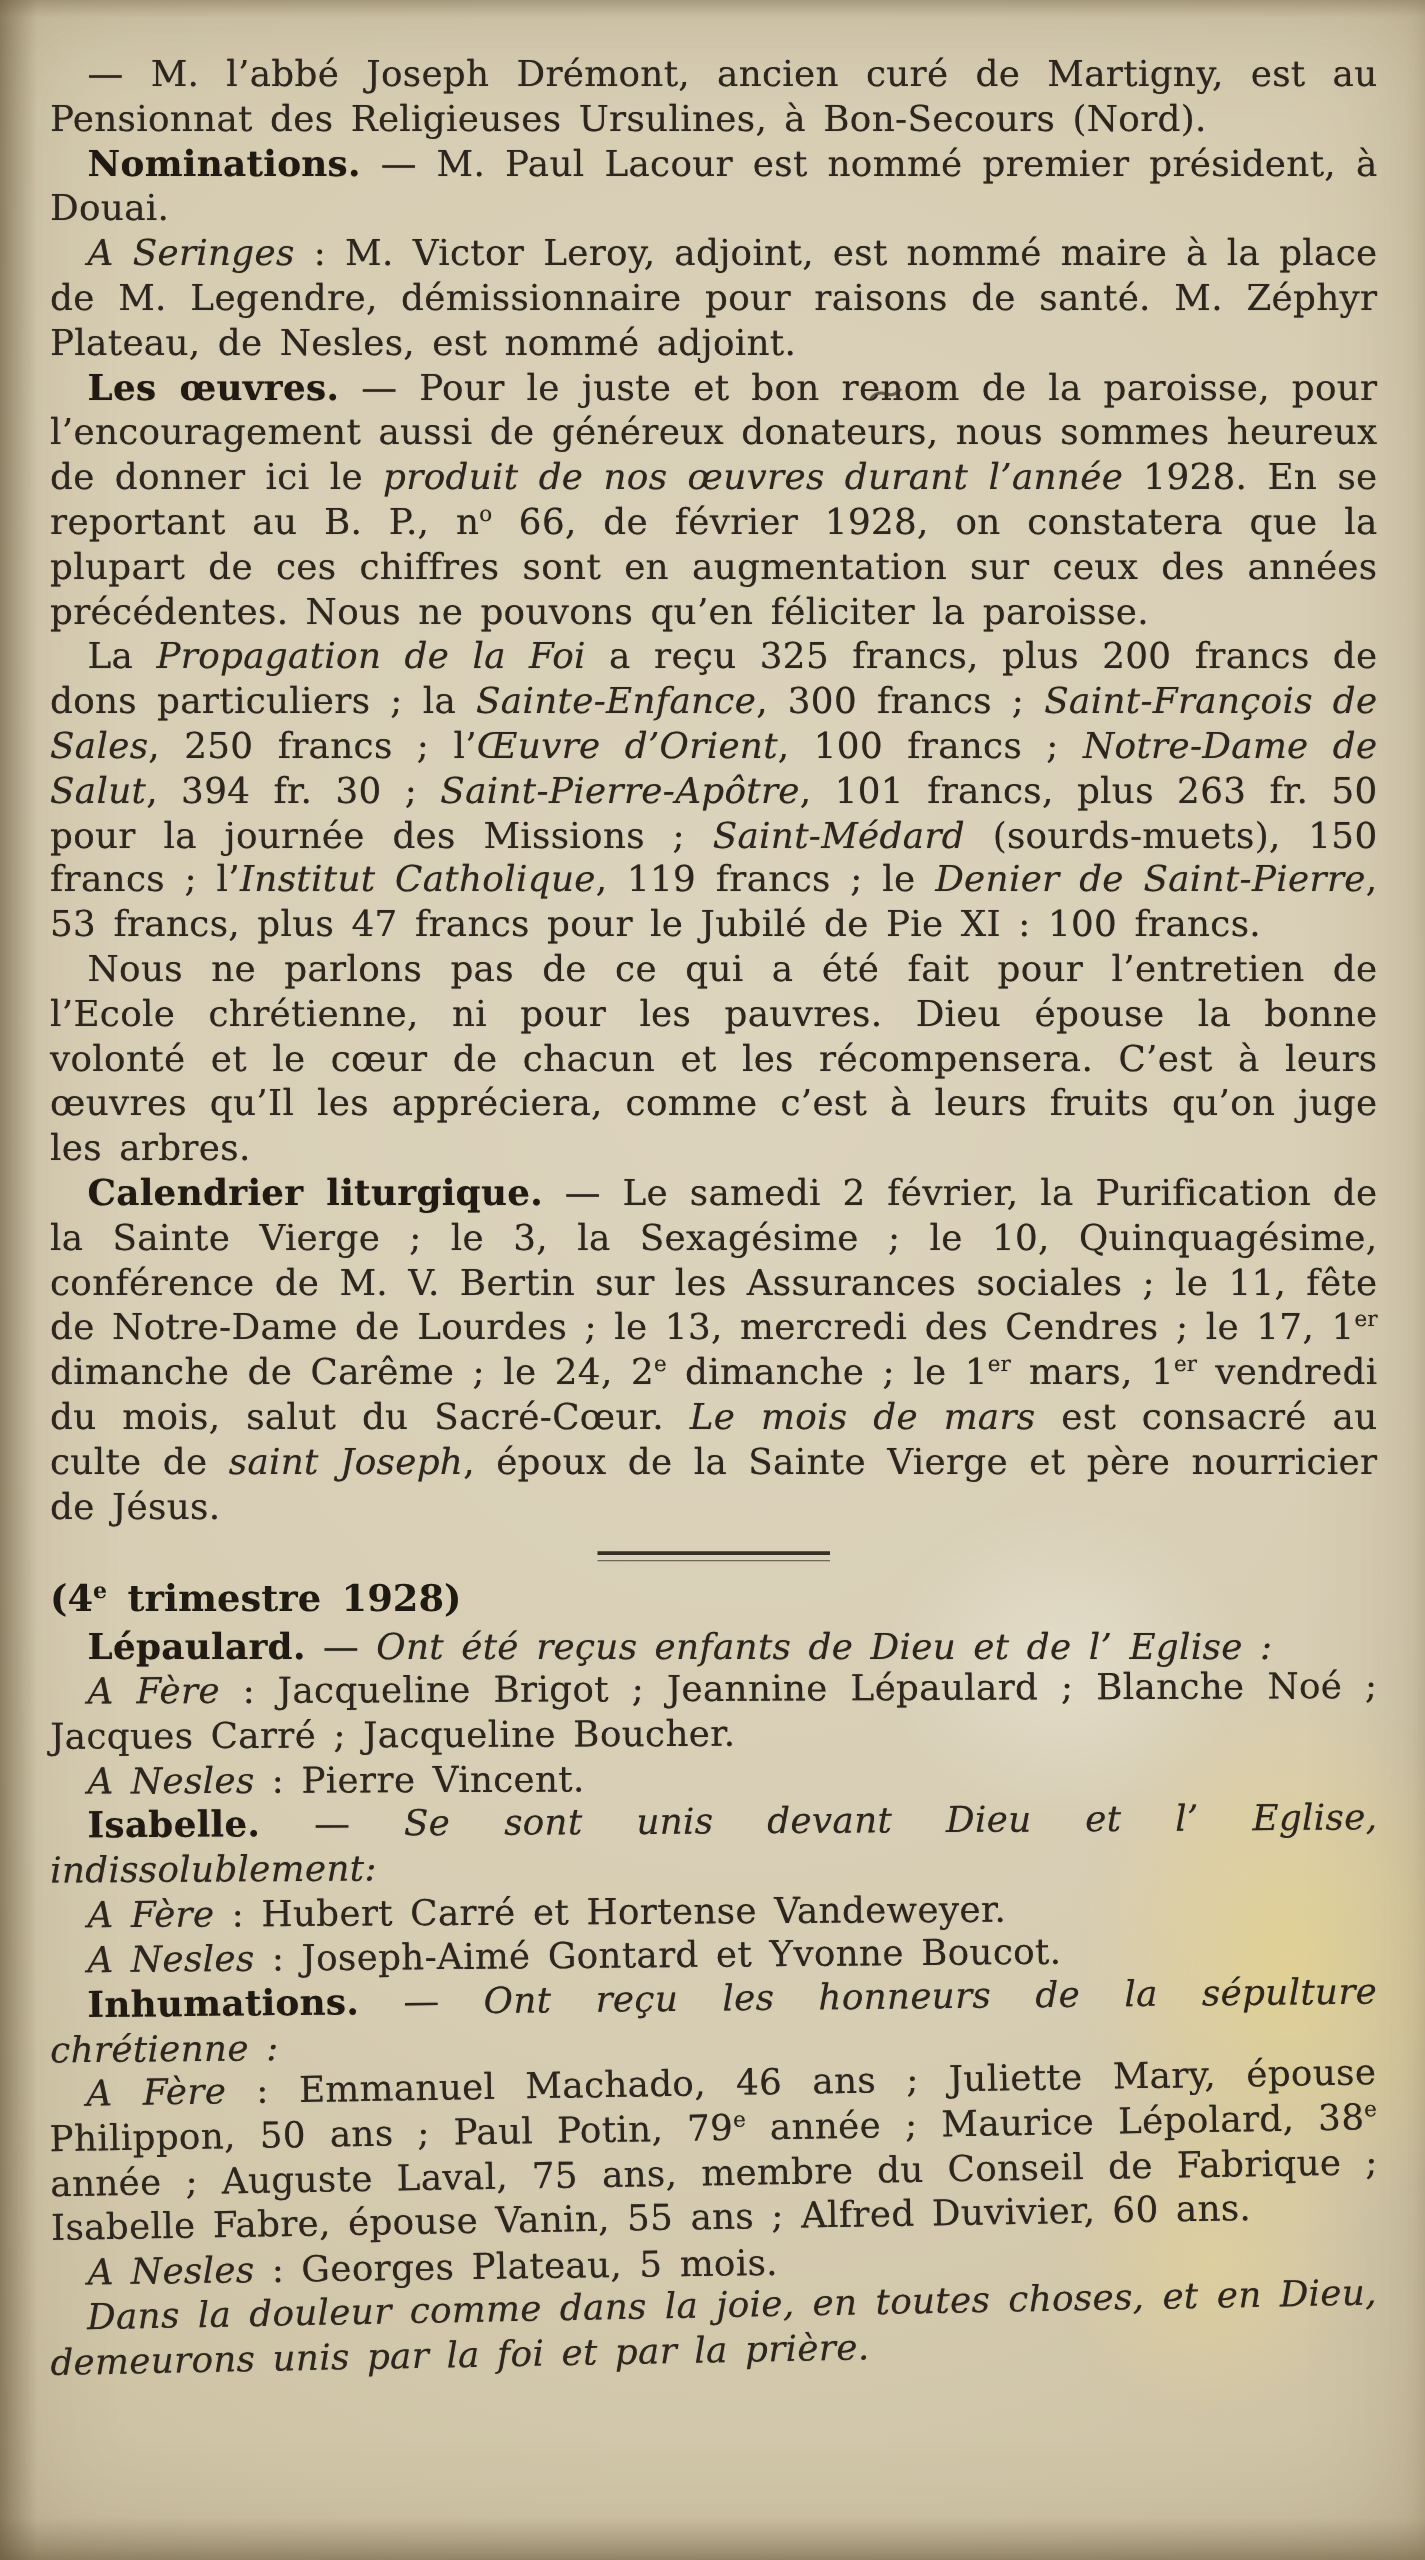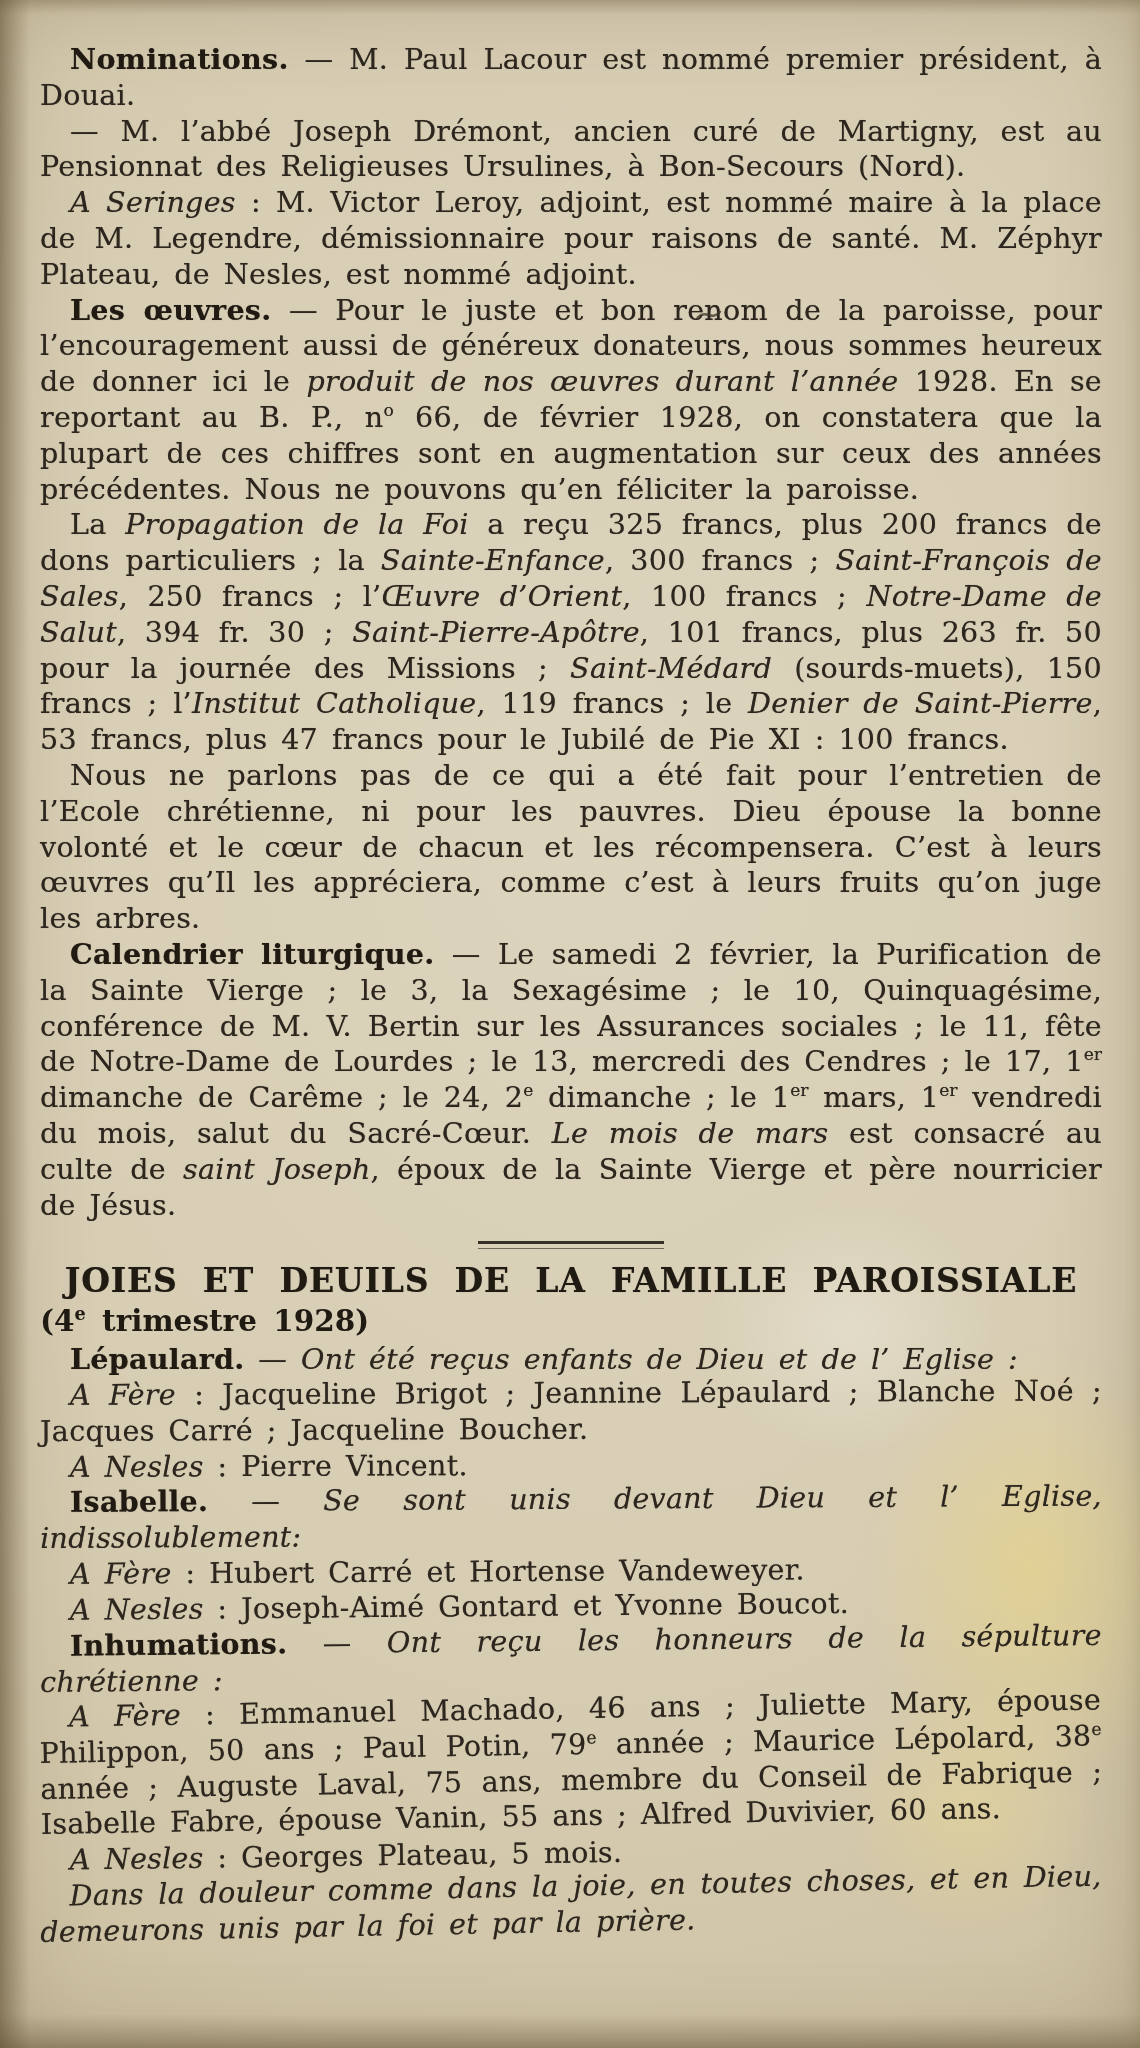--- a/index.html
+++ b/index.html
@@ -76,29 +76,28 @@
 
 <div class="page" data-name="scanned-bulletin-page">
   <div class="stain-light" data-name="paper-light-patch"></div>
   <div class="stain-yellow-1" data-name="paper-yellow-stain"></div>
   <div class="stain-yellow-2" data-name="paper-yellow-stain-2"></div>
   <div class="edge-left" data-name="page-edge-shadow-left"></div>
   <div class="edge-top" data-name="page-edge-shadow-top"></div>
   <div class="edge-bottom" data-name="page-edge-shadow-bottom"></div>
 
   <main class="text-block" data-name="text-block">
+      <p class="p" data-name="nomination-dremont"><span data-name="text-run">— M. l’abbé Joseph Drémont, ancien curé de Martigny, est au Pensionnat des Religieuses Ursulines, à Bon-Secours (Nord).</span></p>
       <p class="p" data-name="nominations-president"><span class="b" data-name="text-run">Nominations.</span><span data-name="text-run"> — M. Paul Lacour est nommé premier président, à Douai.</span></p>
-      <p class="p" data-name="nomination-dremont"><span data-name="text-run">— M. l’abbé Joseph Drémont, ancien curé de Martigny, est au Pensionnat des Religieuses Ursulines, à Bon-Secours (Nord).</span></p>
       <p class="p" data-name="nomination-seringes"><span class="i" data-name="text-run">A Seringes</span><span data-name="text-run"> : M. Victor Leroy, adjoint, est nommé maire à la place de M. Legendre, démissionnaire pour raisons de santé. M. Zéphyr Plateau, de Nesles, est nommé adjoint.</span></p>
       <p class="p" data-name="les-oeuvres"><span class="b" data-name="text-run">Les œuvres.</span><span data-name="text-run"> — Pour le juste et bon renom de la paroisse, pour l’encouragement aussi de généreux donateurs, nous sommes heureux de donner ici le </span><span class="i" data-name="text-run">produit de nos œuvres durant l’année</span><span data-name="text-run"> 1928. En se reportant au B. P., n</span><sup data-name="text-run">o</sup><span data-name="text-run"> 66, de février 1928, on constatera que la plupart de ces chiffres sont en augmentation sur ceux des années précédentes. Nous ne pouvons qu’en féliciter la paroisse.</span></p>
       <p class="p" data-name="propagation-de-la-foi"><span data-name="text-run">La </span><span class="i" data-name="text-run">Propagation de la Foi</span><span data-name="text-run"> a reçu 325 francs, plus 200 francs de dons particuliers ; la </span><span class="i" data-name="text-run">Sainte-Enfance</span><span data-name="text-run">, 300 francs ; </span><span class="i" data-name="text-run">Saint-François de Sales</span><span data-name="text-run">, 250 francs ; l’</span><span class="i" data-name="text-run">Œuvre d’Orient</span><span data-name="text-run">, 100 francs ; </span><span class="i" data-name="text-run">Notre-Dame de Salut</span><span data-name="text-run">, 394 fr. 30 ; </span><span class="i" data-name="text-run">Saint-Pierre-Apôtre</span><span data-name="text-run">, 101 francs, plus 263 fr. 50 pour la journée des Missions ; </span><span class="i" data-name="text-run">Saint-Médard</span><span data-name="text-run"> (sourds-muets), 150 francs ; l’</span><span class="i" data-name="text-run">Institut Catholique</span><span data-name="text-run">, 119 francs ; le </span><span class="i" data-name="text-run">Denier de Saint-Pierre</span><span data-name="text-run">, 53 francs, plus 47 francs pour le Jubilé de Pie XI : 100 francs.</span></p>
       <p class="p" data-name="entretien-ecole"><span data-name="text-run">Nous ne parlons pas de ce qui a été fait pour l’entretien de l’Ecole chrétienne, ni pour les pauvres. Dieu épouse la bonne volonté et le cœur de chacun et les récompensera. C’est à leurs œuvres qu’Il les appréciera, comme c’est à leurs fruits qu’on juge les arbres.</span></p>
       <p class="p" data-name="calendrier-liturgique"><span class="b" data-name="text-run">Calendrier liturgique.</span><span data-name="text-run"> — Le samedi 2 février, la Purification de la Sainte Vierge ; le 3, la Sexagésime ; le 10, Quinquagésime, conférence de M. V. Bertin sur les Assurances sociales ; le 11, fête de Notre-Dame de Lourdes ; le 13, mercredi des Cendres ; le 17, 1</span><sup data-name="text-run">er</sup><span data-name="text-run"> dimanche de Carême ; le 24, 2</span><sup data-name="text-run">e</sup><span data-name="text-run"> dimanche ; le 1</span><sup data-name="text-run">er</sup><span data-name="text-run"> mars, 1</span><sup data-name="text-run">er</sup><span data-name="text-run"> vendredi du mois, salut du Sacré-Cœur. </span><span class="i" data-name="text-run">Le mois de mars</span><span data-name="text-run"> est consacré au culte de </span><span class="i" data-name="text-run">saint Joseph</span><span data-name="text-run">, époux de la Sainte Vierge et père nourricier de Jésus.</span></p>
       <div class="divider" data-name="section-divider"></div>
-      <p class="h1" data-name="joies-deuils-heading"><span data-name="text-run">JOIES ET DEUILS DE LA FAMILLE PAROISSIALE</span></p>
       <p class="h2" data-name="trimestre-subheading"><span data-name="text-run">(4</span><sup data-name="text-run">e</sup><span data-name="text-run"> trimestre 1928)</span></p>
       <p class="p" data-name="baptemes"><span class="b" data-name="text-run">Lépaulard.</span><span data-name="text-run"> — </span><span class="i" data-name="text-run">Ont été reçus enfants de Dieu et de l’ Eglise :</span></p>
       <p class="p" data-name="baptemes-fere"><span class="i" data-name="text-run">A Fère</span><span data-name="text-run"> : Jacqueline Brigot ; Jeannine Lépaulard ; Blanche Noé ; Jacques Carré ; Jacqueline Boucher.</span></p>
       <p class="p" data-name="baptemes-nesles"><span class="i" data-name="text-run">A Nesles</span><span data-name="text-run"> : Pierre Vincent.</span></p>
       <p class="p" data-name="mariages"><span class="b" data-name="text-run">Isabelle.</span><span data-name="text-run"> — </span><span class="i" data-name="text-run">Se sont unis devant Dieu et l’ Eglise, indissolublement:</span></p>
       <p class="p" data-name="mariages-fere"><span class="i" data-name="text-run">A Fère</span><span data-name="text-run"> : Hubert Carré et Hortense Vandeweyer.</span></p>
       <p class="p" data-name="mariages-nesles"><span class="i" data-name="text-run">A Nesles</span><span data-name="text-run"> : Joseph-Aimé Gontard et Yvonne Boucot.</span></p>
       <p class="p" data-name="inhumations"><span class="b" data-name="text-run">Inhumations.</span><span data-name="text-run"> — </span><span class="i" data-name="text-run">Ont reçu les honneurs de la sépulture chrétienne :</span></p>
       <p class="p" data-name="inhumations-fere"><span class="i" data-name="text-run">A Fère</span><span data-name="text-run"> : Emmanuel Machado, 46 ans ; Juliette Mary, épouse Philippon, 50 ans ; Paul Potin, 79</span><sup data-name="text-run">e</sup><span data-name="text-run"> année ; Maurice Lépolard, 38</span><sup data-name="text-run">e</sup><span data-name="text-run"> année ; Auguste Laval, 75 ans, membre du Conseil de Fabrique ; Isabelle Fabre, épouse Vanin, 55 ans ; Alfred Duvivier, 60 ans.</span></p>
       <p class="p" data-name="inhumations-nesles"><span class="i" data-name="text-run">A Nesles</span><span data-name="text-run"> : Georges Plateau, 5 mois.</span></p>

